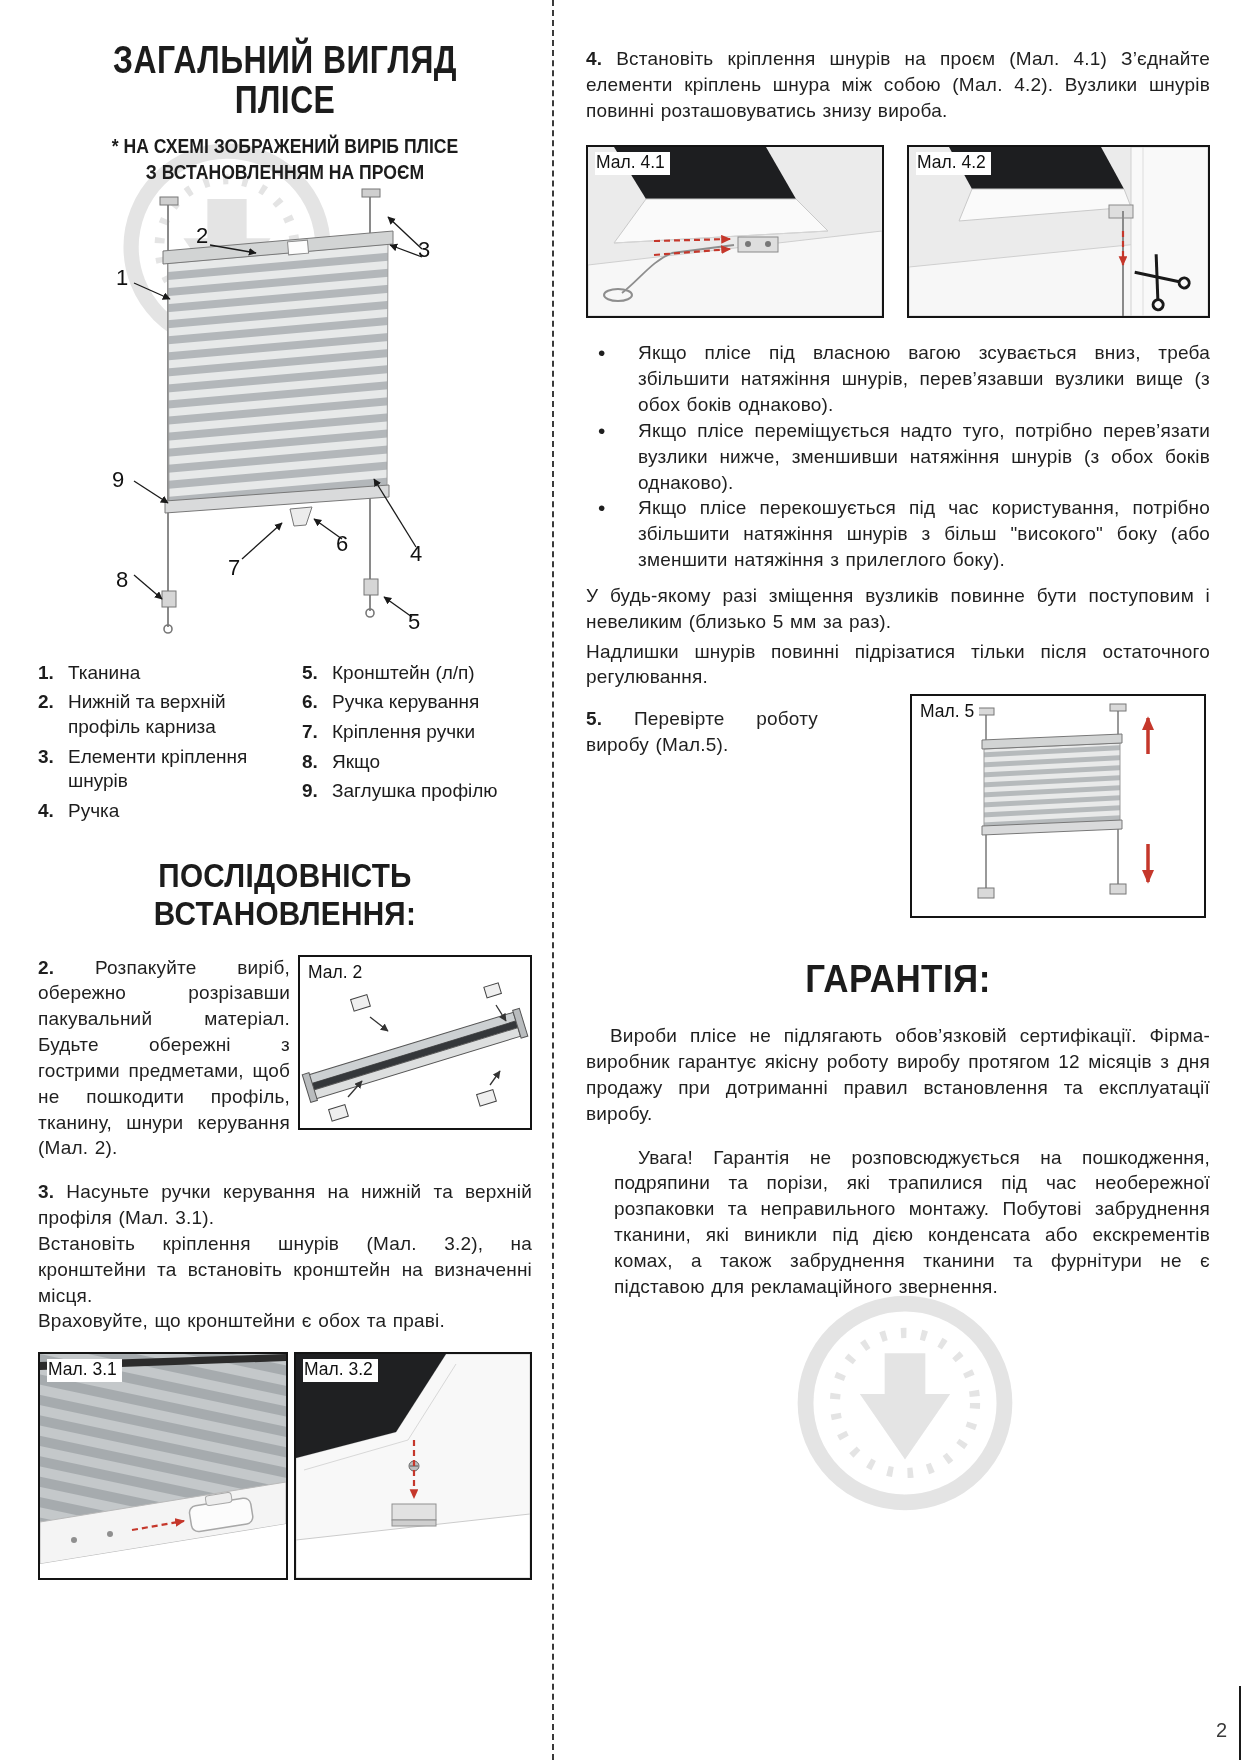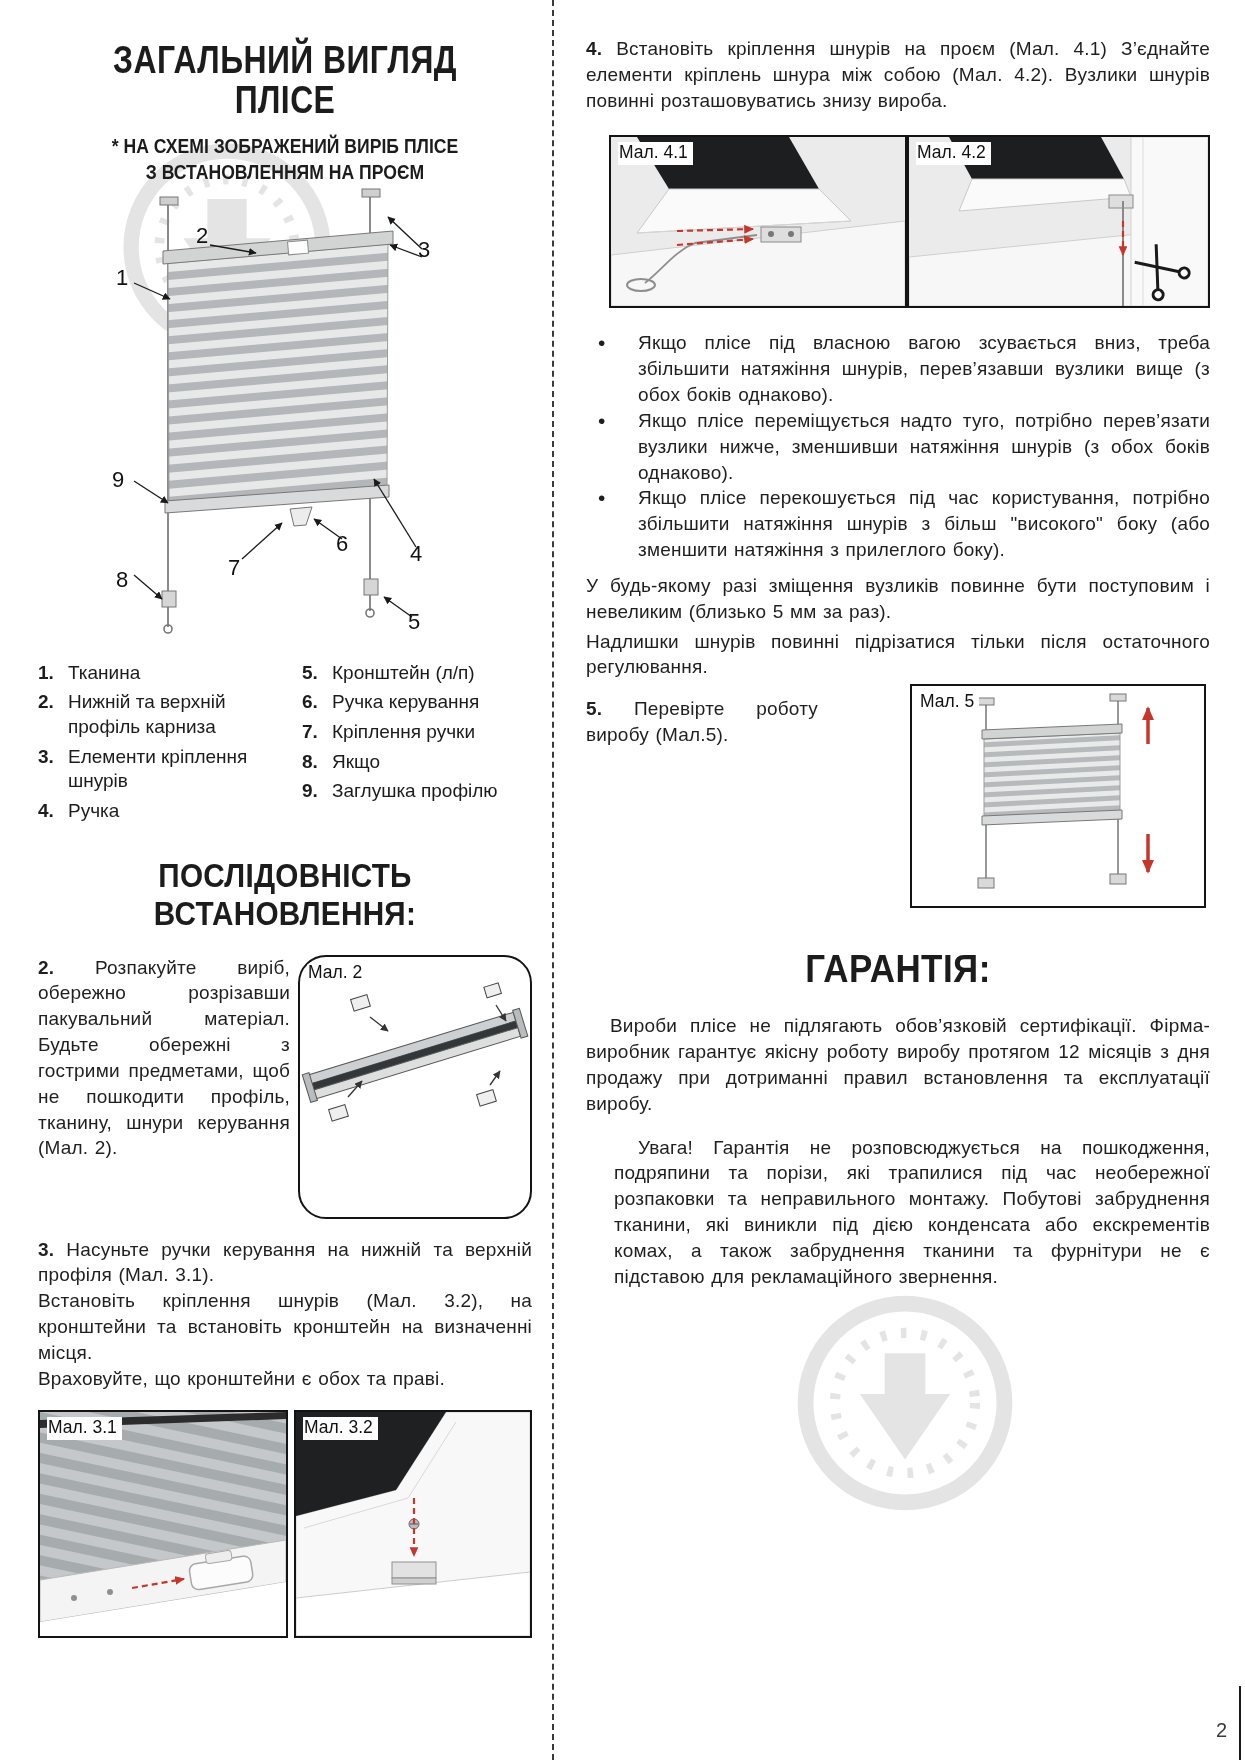--- a/index.html
+++ b/index.html
@@ -35,29 +35,29 @@
   .legend-item { display:flex; font-size:19px; line-height:1.3; margin-bottom:5px; }
   .legend-num { font-weight:bold; width:30px; flex:none; }
   .legend-text { flex:1; }
 
   .figbox { position:relative; border:2px solid #141414; background:#fff; overflow:hidden; }
   .figbox svg { display:block; }
   .figlabel { position:absolute; top:5px; left:7px; font-size:17.5px; color:#111; background:#fff; padding:0 5px 2px 1px; z-index:2; }
 
   .step2-row { display:flex; gap:8px; margin-top:22px; }
   .step2-text { width:252px; }
-  .figbox-2 { width:234px; height:264px;border-radius:28px; }
+  .figbox-2 { width:234px; height:175px; }
 
   .step3 { margin-top:18px; }
   .fig3-row { display:flex; gap:6px; margin-top:18px; }
   .figbox-31 { width:250px; height:228px; }
   .figbox-32 { width:238px; height:228px; }
 
-  .step4 { margin-top:36px; }
-  .figs4-row { display:flex; justify-content:flex-end; margin-top:22px; }
+  .step4 { margin-top:46px; }
+  .figs4-row { display:flex; justify-content:space-between; margin-top:22px; }
   .figbox-41 { width:298px; height:173px; }
   .figbox-42 { width:303px; height:173px; }
 
   .bullets { margin-top:22px; }
   .bullet-row { display:flex; }
   .bullet-dot { width:52px; flex:none; font-size:21px; padding-left:12px; line-height:1.23; }
   .bullet-text { flex:1; }
 
   .adjust { margin-top:10px; }
   .adjust-p2 { margin-top:4px; }

